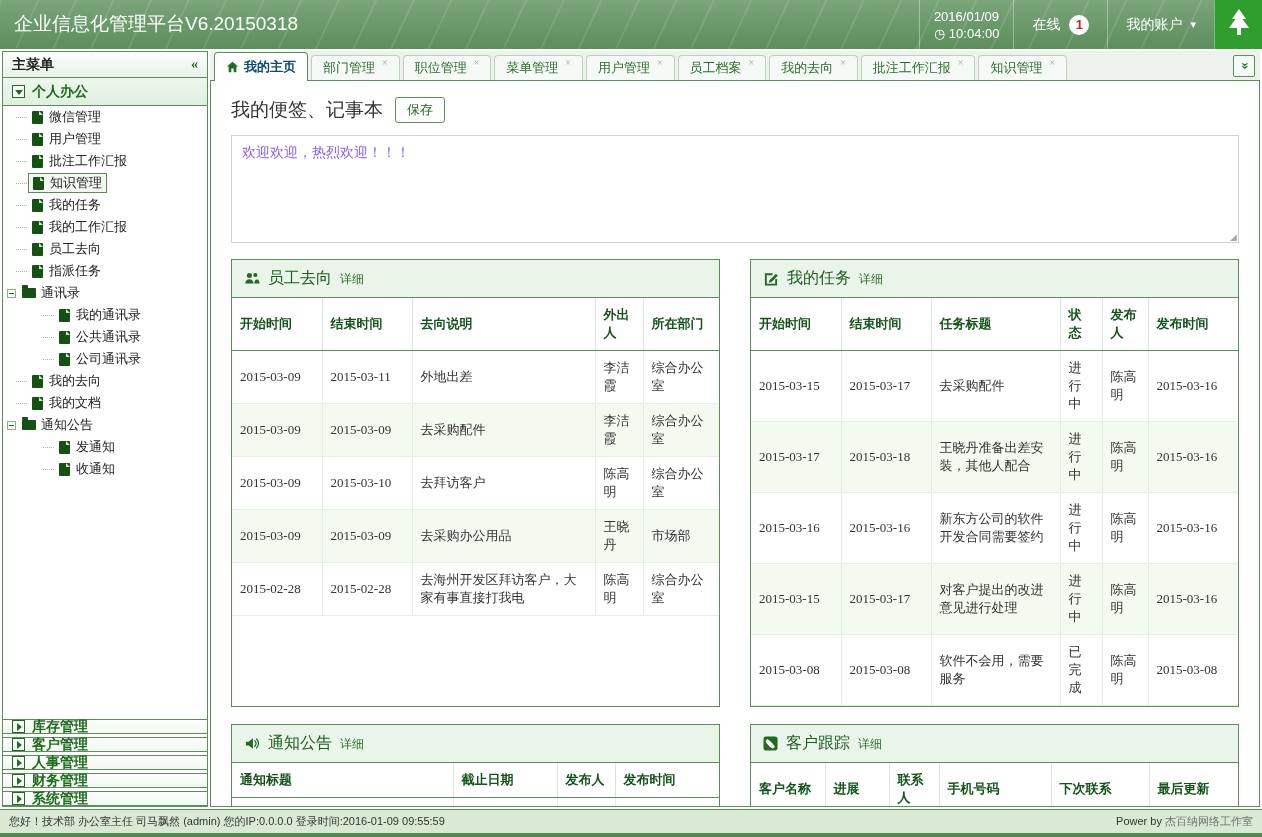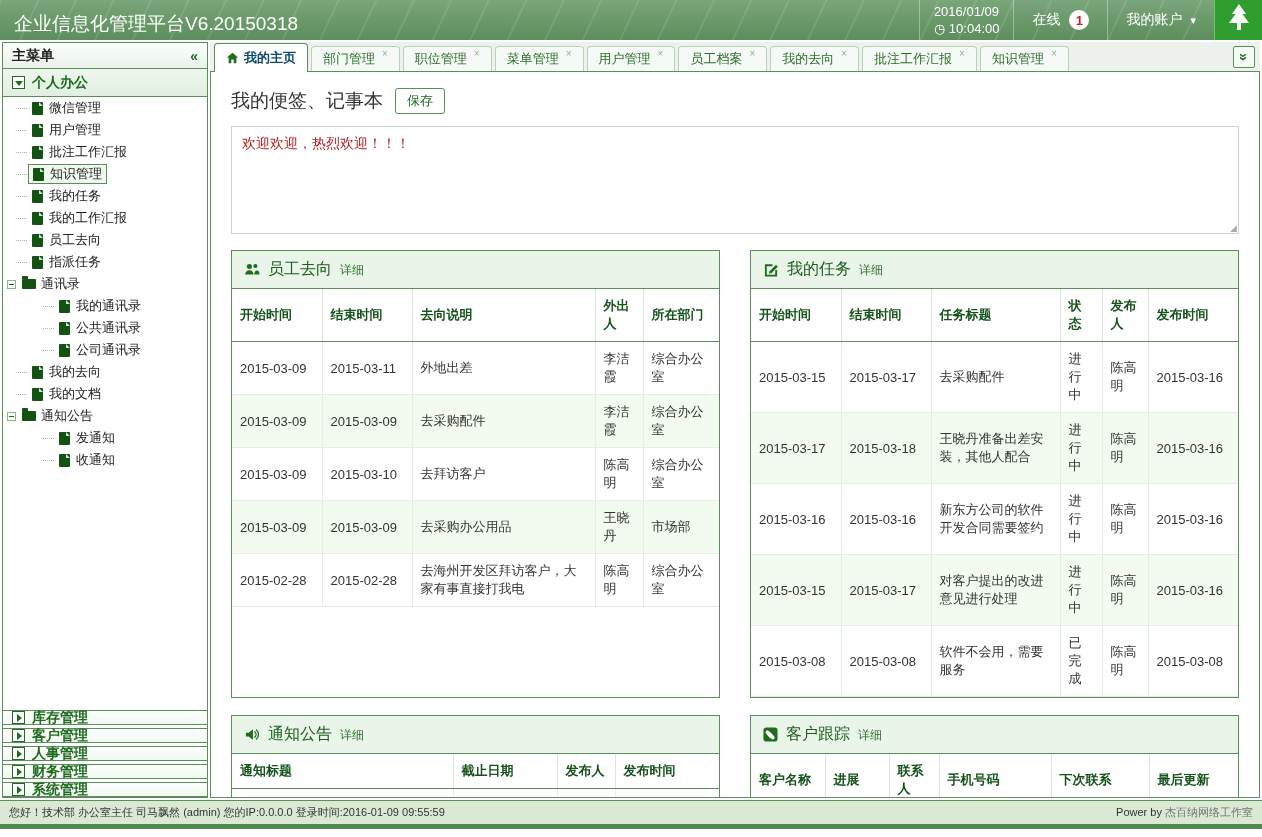--- a/index.html
+++ b/index.html
@@ -1,36 +1,36 @@
 <!DOCTYPE html>
 <html><head>
 <meta charset="utf-8">
 <style>
   * { box-sizing: border-box; margin: 0; padding: 0; }
   html,body { width:1262px; height:837px; overflow:hidden; background:#fff;
     font-family:"Liberation Sans","DejaVu Sans",sans-serif; }
 
   
-  .hdr { height:40px; display:flex; align-items:stretch;
+  .hdr { height:49px; display:flex; align-items:stretch;
     background:linear-gradient(180deg,#7ba57b 0%,#699869 55%,#5d8e5d 100%);
     background-color:#699869; position:relative;justify-content:space-between; }
   .hdr::after{ content:""; position:absolute; inset:0; pointer-events:none;
     background:repeating-linear-gradient(115deg, rgba(255,255,255,.10) 0 2px, rgba(255,255,255,0) 2px 34px); }
   .hdr-title { color:#fff; font-size:19px; line-height:48px; padding:0 14px; white-space:nowrap; z-index:1; }
   .hdr-sp { flex:1; }
   .hblock { border-left:1px solid rgba(255,255,255,.35); display:flex; align-items:center;
     padding:0 18px; color:#fff; font-size:14px; z-index:1; }
   .dt { flex-direction:column; justify-content:center; align-items:flex-start; font-size:13px; line-height:17px; padding:0 14px; }
   .badge { width:20px; height:20px; border-radius:50%; background:#fff; color:#c22;
     font-weight:bold; font-size:13px; display:inline-flex; align-items:center; justify-content:center; margin-left:9px; }
   .caret { margin-left:8px; font-size:11px; }
   .treeblk { width:48px; background:#2f9e2f; display:flex; align-items:center; justify-content:center; border-left:1px solid rgba(255,255,255,.35); z-index:1; }
 
   
-  .mid { height:760px; display:flex; padding:2px; gap:2px; }
+  .mid { height:760px; display:flex; padding:2px; gap:2px;font-family:Liberation Serif, serif; }
 
   
   .sb { width:206px; border:1px solid #5a8f5a; display:flex; flex-direction:column; background:#fff; }
   .sb-hdr { height:26px; flex:none; background:linear-gradient(#fcfefc,#e9f2e9); border-bottom:1px solid #5a8f5a;
     display:flex; align-items:center; justify-content:space-between; padding:0 9px; font-size:14px; font-weight:bold; color:#222; }
   .sb-hdr .dbl { color:#1f6b1f; font-size:14px; }
   .sec-hdr { height:28px; flex:none; background:linear-gradient(#eef7ee,#e0efe0); border-bottom:1px solid #5a8f5a;
     display:flex; align-items:center; gap:7px; padding:0 9px; font-size:14px; font-weight:bold; color:#1f6b1f; }
   .sq { width:13px; height:13px; border:1px solid #1f6b1f; background:#fff; position:relative; flex:none; }
   .sq.down::after { content:""; position:absolute; left:2px; top:4px;
@@ -70,21 +70,21 @@
     border-radius:2px; background:#f6faf6; color:#1f6b1f; display:flex; align-items:center; justify-content:center; cursor:pointer; }
   .tab-ovf span { transform:rotate(90deg); font-size:14px; font-weight:bold; display:inline-block; }
 
   .content { flex:1; background:#fff; border:1px solid #5a8f5a; border-top:none; padding:12px 20px 0 20px; overflow:hidden; }
   .notes-head { display:flex; align-items:center; gap:12px; margin:4px 0 12px 0; }
   .notes-title { font-size:19px; color:#333; }
   .savebtn { border:1px solid #5a8f5a; background:#fff; color:#1f6b1f; font-size:13px;
     padding:3px 11px; border-radius:3px; cursor:pointer; font-family:inherit; }
   .ta-wrap { position:relative; }
   textarea.notes { width:100%; height:108px; border:1px solid #c9d9c9; padding:8px 10px;
-    font-size:14px; color:#b91c1c; resize:none; font-family:inherit; display:block; }
+    font-size:14px; color:#8b5cf6; resize:none; font-family:inherit; display:block; }
   .rsz { position:absolute; right:2px; bottom:2px; font-size:9px; color:#aaa; line-height:8px; }
 
   .panels { display:grid; grid-template-columns:1fr 1fr; column-gap:30px; row-gap:17px; margin-top:16px; }
   .panel { border:1px solid #5a8f5a; background:#fff; }
   .panel.tall { min-height:279px; }
   .panel.short { min-height:225px; }
   .p-head { background:#e9f5e9; border-bottom:1px solid #5a8f5a; padding:8px 12px;
     display:flex; align-items:center; gap:8px; }
   .p-title { font-size:16px; color:#1f5c1f; }
   .p-detail { font-size:12px; color:#2c6e2c; cursor:pointer; margin-top:2px; }

